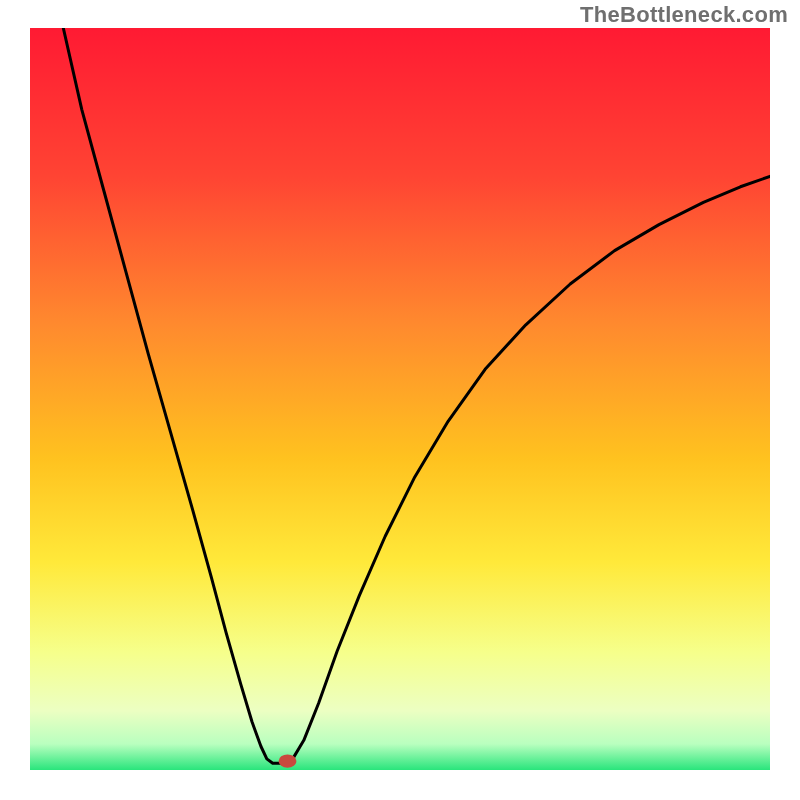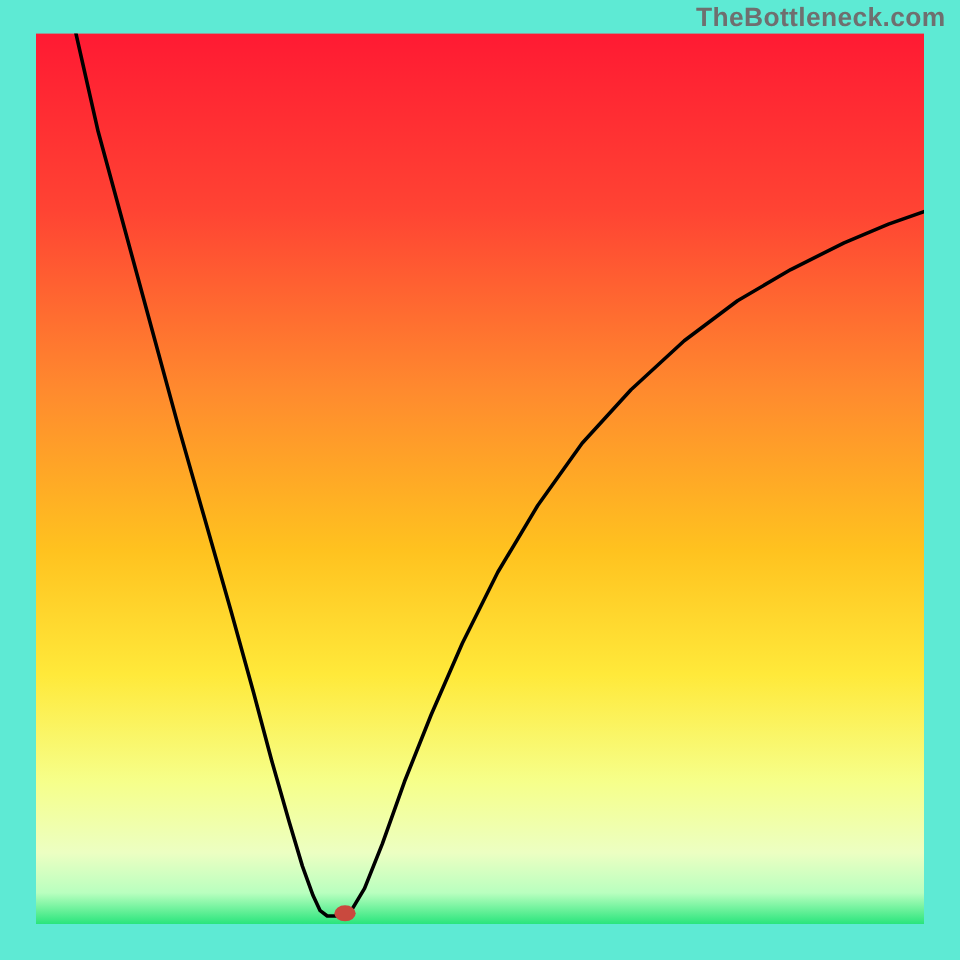--- a/index.html
+++ b/index.html
@@ -8,21 +8,21 @@
     width: 800px;
     height: 800px;
     background: #000;
     overflow: hidden;
     font-family: Arial, Helvetica, sans-serif;
   }
   .frame {
     position: relative;
     width: 800px;
     height: 800px;
-    background: #5eead4;
+    background: #ffffff;
   }
   .watermark {
     position: absolute;
     top: 2px;
     right: 12px;
     color: #6f6f6f;
     font-size: 22px;
     font-weight: 600;
     letter-spacing: 0.3px;
     z-index: 10;

